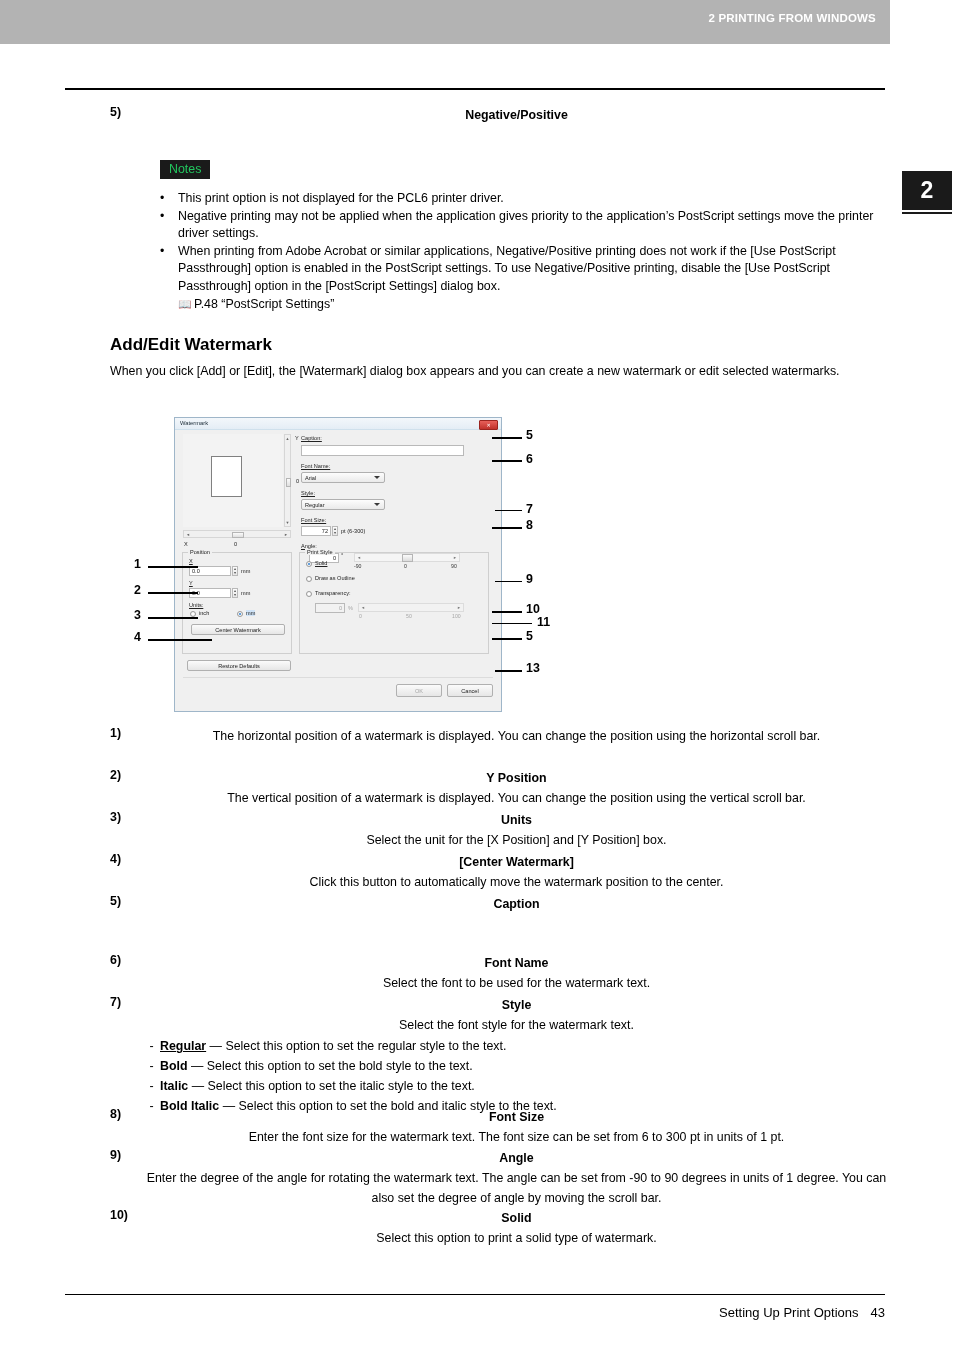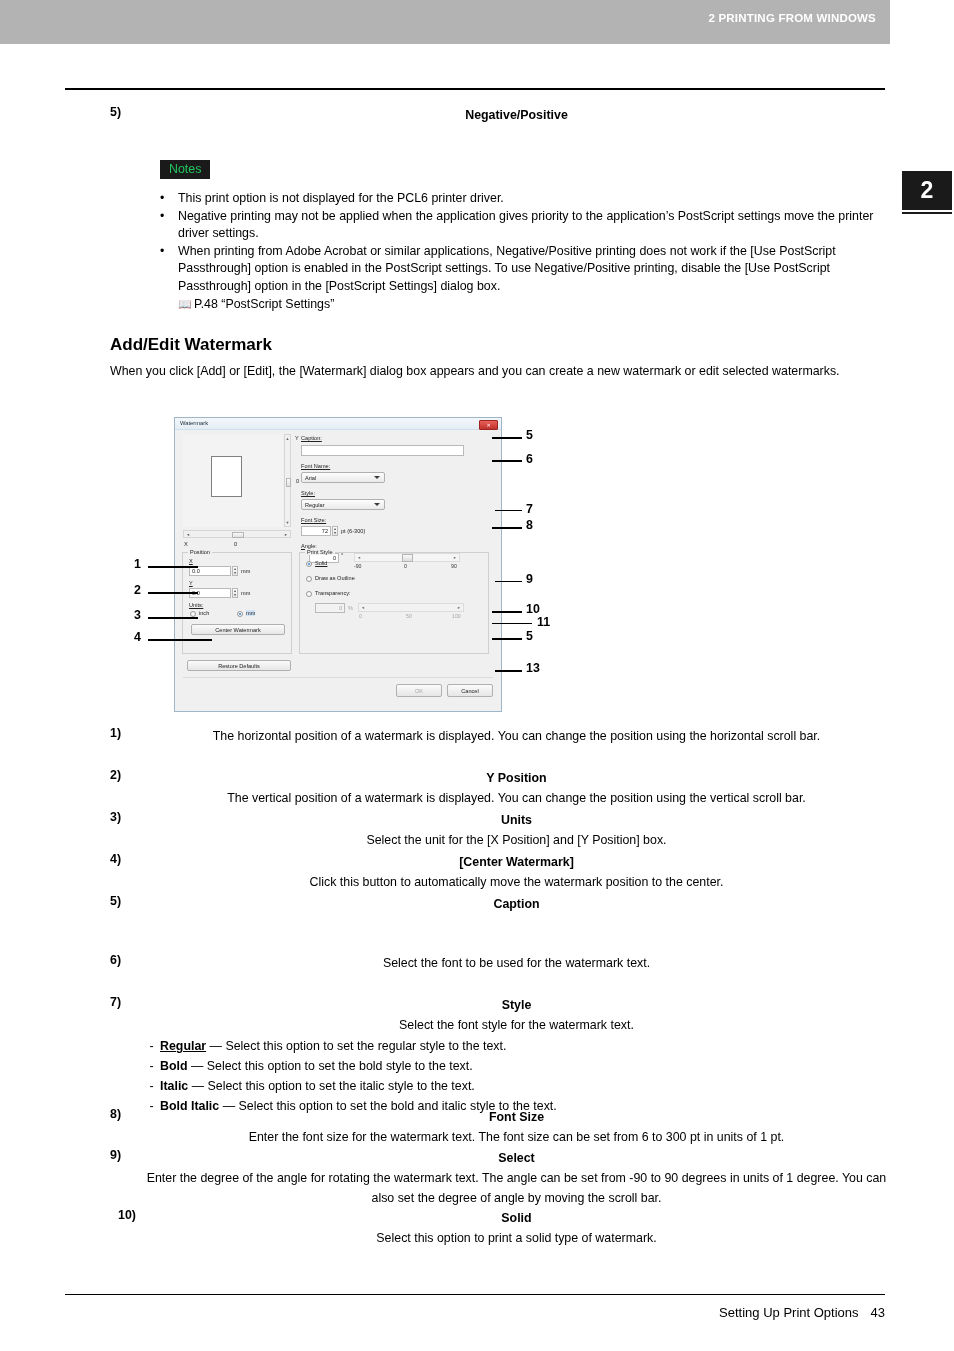--- a/index.html
+++ b/index.html
@@ -640,20 +640,21 @@
 <div class="num-item" style="left:110px; top:894px; width:780px;">
   <div class="num-marker">5)</div>
   <div class="num-body">
     <div class="num-title">Caption</div>
   </div>
 </div>
 
 <div class="num-item" style="left:110px; top:953px; width:780px;">
   <div class="num-marker">6)</div>
   <div class="num-body">
+    <div class="num-title">Font Name</div>
     <div class="num-desc">Select the font to be used for the watermark text.</div>
   </div>
 </div>
 
 <div class="num-item" style="left:110px; top:995px; width:780px;">
   <div class="num-marker">7)</div>
   <div class="num-body">
     <div class="num-title">Style</div>
     <div class="num-desc">Select the font style for the watermark text.</div>
     <div style="margin-top:1px;">
@@ -681,27 +682,27 @@
   <div class="num-marker">8)</div>
   <div class="num-body">
     <div class="num-title">Font Size</div>
     <div class="num-desc">Enter the font size for the watermark text. The font size can be set from 6 to 300 pt in units of 1 pt.</div>
   </div>
 </div>
 
 <div class="num-item" style="left:110px; top:1148px; width:780px;">
   <div class="num-marker">9)</div>
   <div class="num-body">
-    <div class="num-title">Select</div>
+    <div class="num-title">Angle</div>
     <div class="num-desc">Enter the degree of the angle for rotating the watermark text. The angle can be set from -90 to 90 degrees in units of 1 degree. You can also set the degree of angle by moving the scroll bar.</div>
   </div>
 </div>
 
 <div class="num-item" style="left:110px; top:1208px; width:780px;">
-  <div class="num-marker" style="width:34px;text-align:center;">10)</div>
+  <div class="num-marker" style="width:34px;">10)</div>
   <div class="num-body" style="margin-left:33px;">
     <div class="num-title">Solid</div>
     <div class="num-desc">Select this option to print a solid type of watermark.</div>
   </div>
 </div>
 
 <div class="rule-bottom"></div>
 <div class="footer">
   <span class="ftitle">Setting Up Print Options</span><span>43</span>
 </div>

